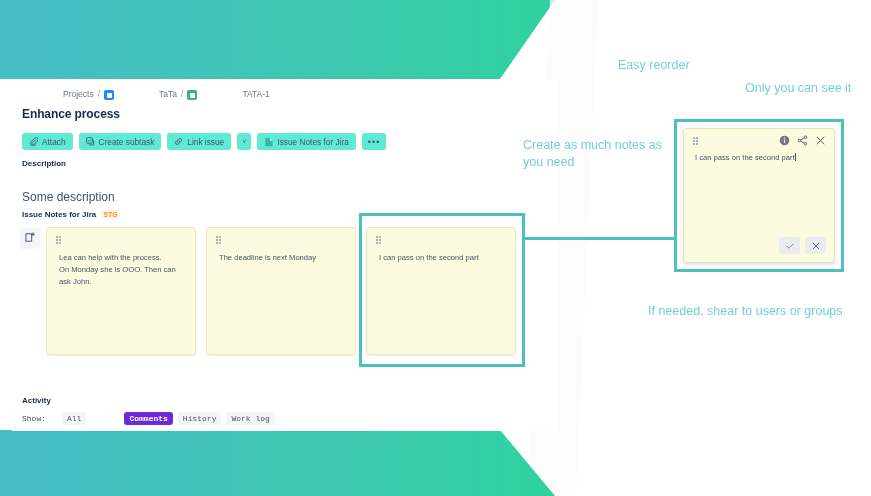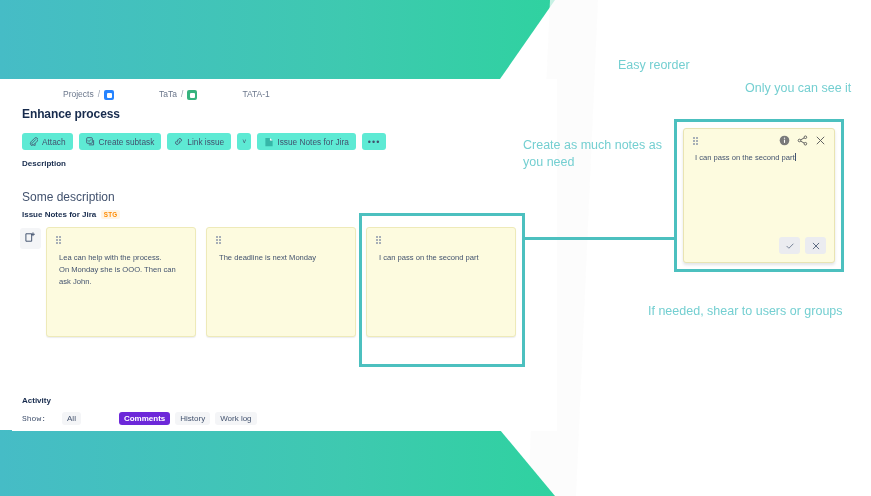--- a/index.html
+++ b/index.html
@@ -109,21 +109,21 @@
     background:#f4f5f7; border:none; cursor:pointer;
     display:flex; align-items:center; justify-content:center;
   }
 
   
   #notes-row {
     position:absolute; left:34px; top:148px;
     display:flex; gap:10px;
   }
   .note-card {
-    width:150px; height:110px;
+    width:150px; height:128px;
     background:#fdfbdf; border:1px solid #eeeab9; border-radius:3px;
     position:relative;
     box-shadow:0 1px 1px rgba(9,30,66,.08);
   }
   .note-card .grip {
     position:absolute; left:9px; top:8px;
     width:6px; height:8px;
   }
   .note-card .body {
     position:absolute; left:12px; right:10px; top:24px;
@@ -139,21 +139,21 @@
   #activity-label { top:317px; }
   #activity-row {
     position:absolute; left:10px; top:333px;
     display:flex; align-items:center; gap:5px;
     font-size:8px; color:#42526e;
   }
   .show-lbl { color:#42526e; margin-right:11px;font-family:Liberation Mono, monospace; }
   .act-tab {
     background:#f4f5f7; border:none; border-radius:3px;
     padding:2px 5px; font-size:8px; color:#42526e;
-    font-family:Liberation Sans, sans-serif; cursor:pointer;
+    font-family:Liberation Mono, monospace; cursor:pointer;
   }
   .act-tab.active { background:#6d28d9; color:#ffffff; font-weight:700;margin-left:33px; }
 
   
   #card-highlight {
     position:absolute;
     left:359px; top:213px; width:166px; height:154px;
     border:3px solid #4cc0bf;
     z-index:6;
   }

